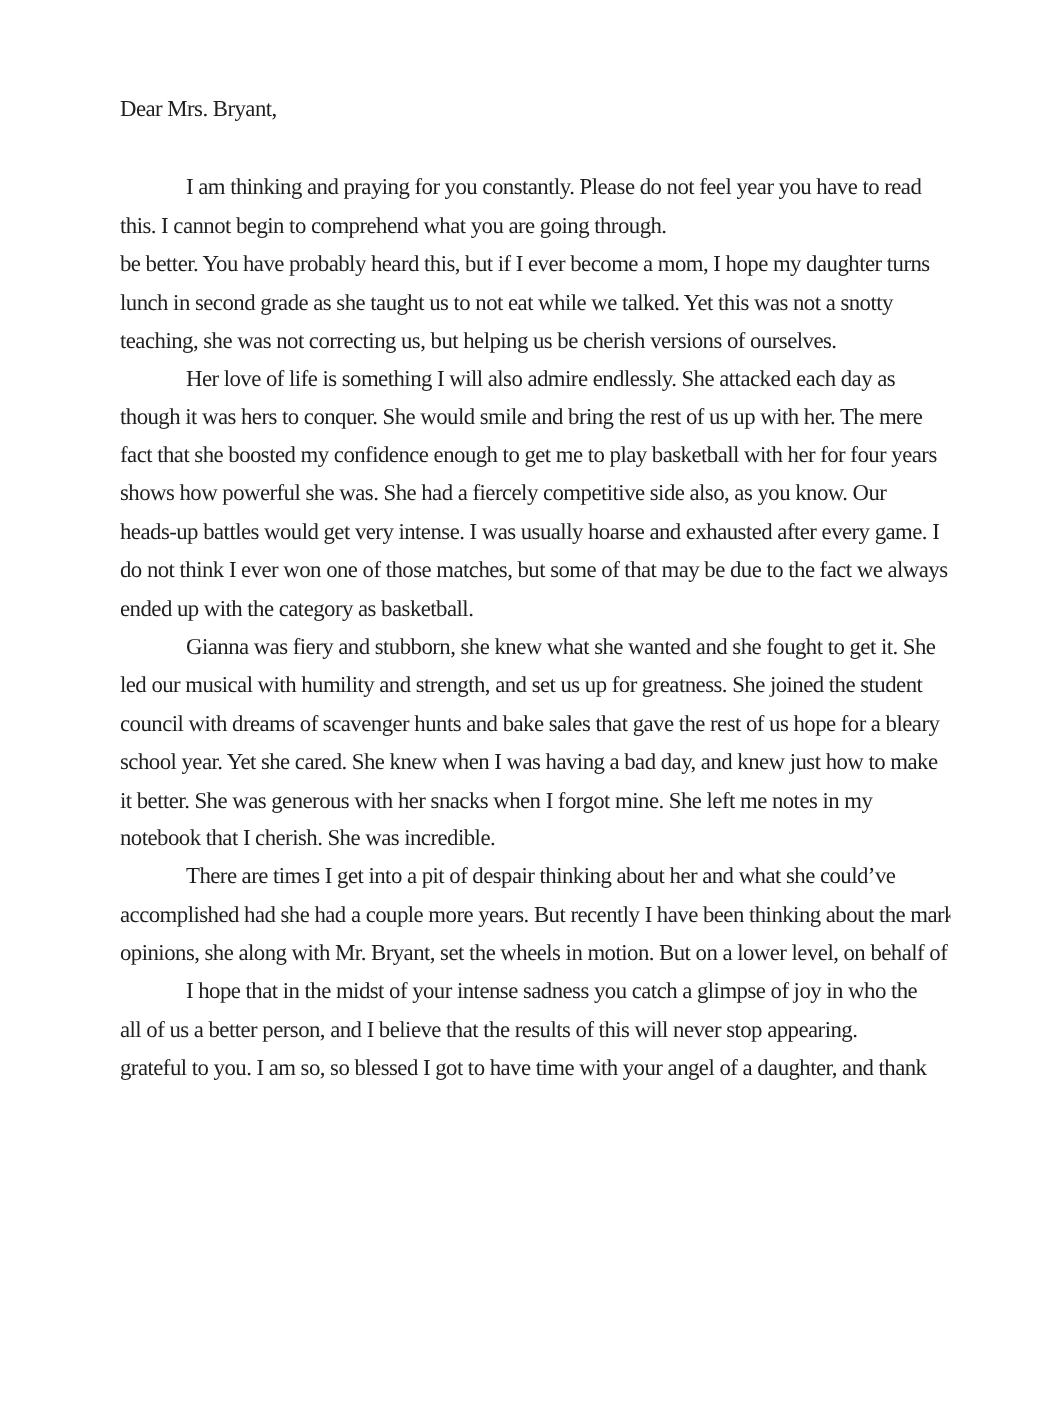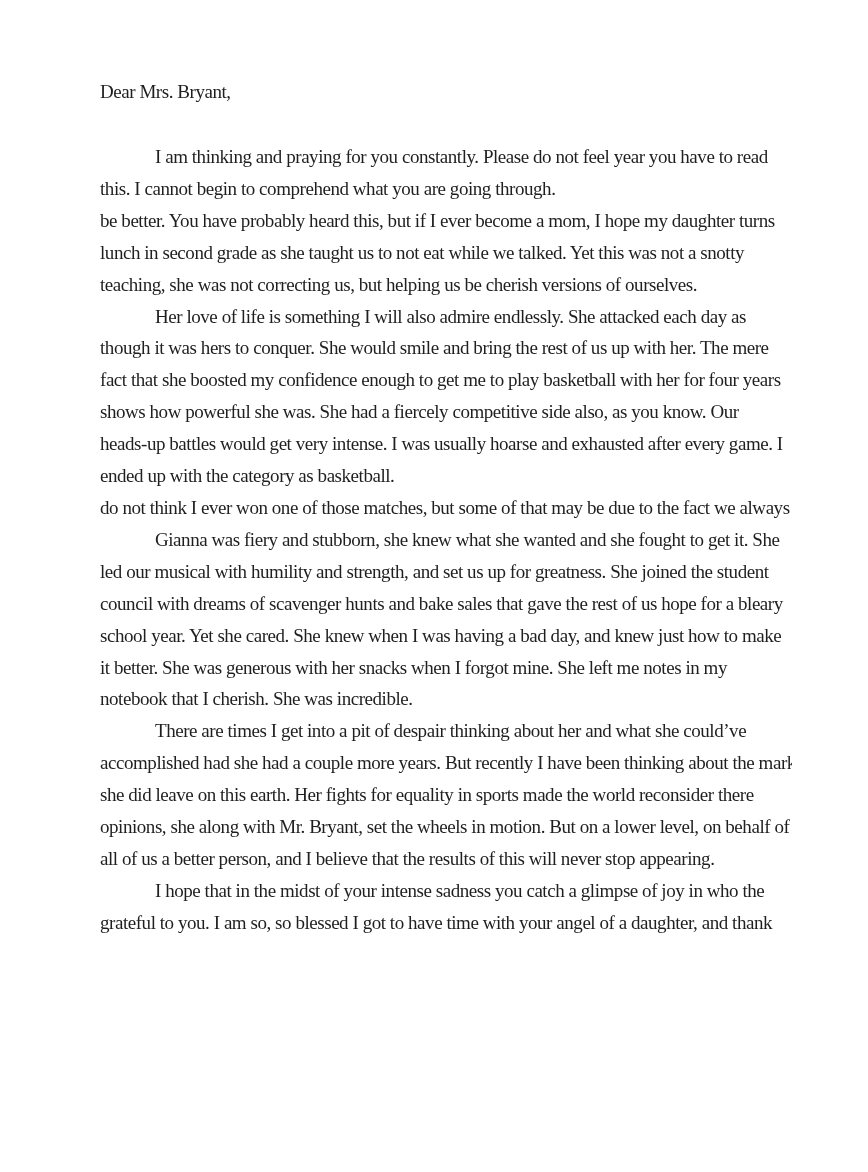--- a/index.html
+++ b/index.html
@@ -49,29 +49,28 @@
     <div class="line indent">I am thinking and praying for you constantly. Please do not feel year you have to read</div>
     <div class="line">this. I cannot begin to comprehend what you are going through.</div>
     <div class="line">be better. You have probably heard this, but if I ever become a mom, I hope my daughter turns</div>
     <div class="line">lunch in second grade as she taught us to not eat while we talked. Yet this was not a snotty</div>
     <div class="line">teaching, she was not correcting us, but helping us be cherish versions of ourselves.</div>
     <div class="line indent">Her love of life is something I will also admire endlessly. She attacked each day as</div>
     <div class="line">though it was hers to conquer. She would smile and bring the rest of us up with her. The mere</div>
     <div class="line">fact that she boosted my confidence enough to get me to play basketball with her for four years</div>
     <div class="line">shows how powerful she was. She had a fiercely competitive side also, as you know. Our</div>
     <div class="line">heads-up battles would get very intense. I was usually hoarse and exhausted after every game. I</div>
+    <div class="line">do not think I ever won one of those matches, but some of that may be due to the fact we always</div>
     <div class="line">ended up with the category as basketball.</div>
-    <div class="line">do not think I ever won one of those matches, but some of that may be due to the fact we always</div>
     <div class="line indent">Gianna was fiery and stubborn, she knew what she wanted and she fought to get it. She</div>
     <div class="line">led our musical with humility and strength, and set us up for greatness. She joined the student</div>
     <div class="line">council with dreams of scavenger hunts and bake sales that gave the rest of us hope for a bleary</div>
     <div class="line">school year. Yet she cared. She knew when I was having a bad day, and knew just how to make</div>
     <div class="line">it better. She was generous with her snacks when I forgot mine. She left me notes in my</div>
     <div class="line">notebook that I cherish. She was incredible.</div>
     <div class="line indent">There are times I get into a pit of despair thinking about her and what she could’ve</div>
     <div class="line">accomplished had she had a couple more years. But recently I have been thinking about the mark</div>
-    <div class="line">she did leave on this earth. Her fights for equality in sports made the world reconsider there</div>
     <div class="line">opinions, she along with Mr. Bryant, set the wheels in motion. But on a lower level, on behalf of</div>
+    <div class="line indent">I hope that in the midst of your intense sadness you catch a glimpse of joy in who the</div>
     <div class="line">all of us a better person, and I believe that the results of this will never stop appearing.</div>
-    <div class="line indent">I hope that in the midst of your intense sadness you catch a glimpse of joy in who the</div>
     <div class="line">grateful to you. I am so, so blessed I got to have time with your angel of a daughter, and thank</div>
   </div>
 </div>
 
 </body></html>

